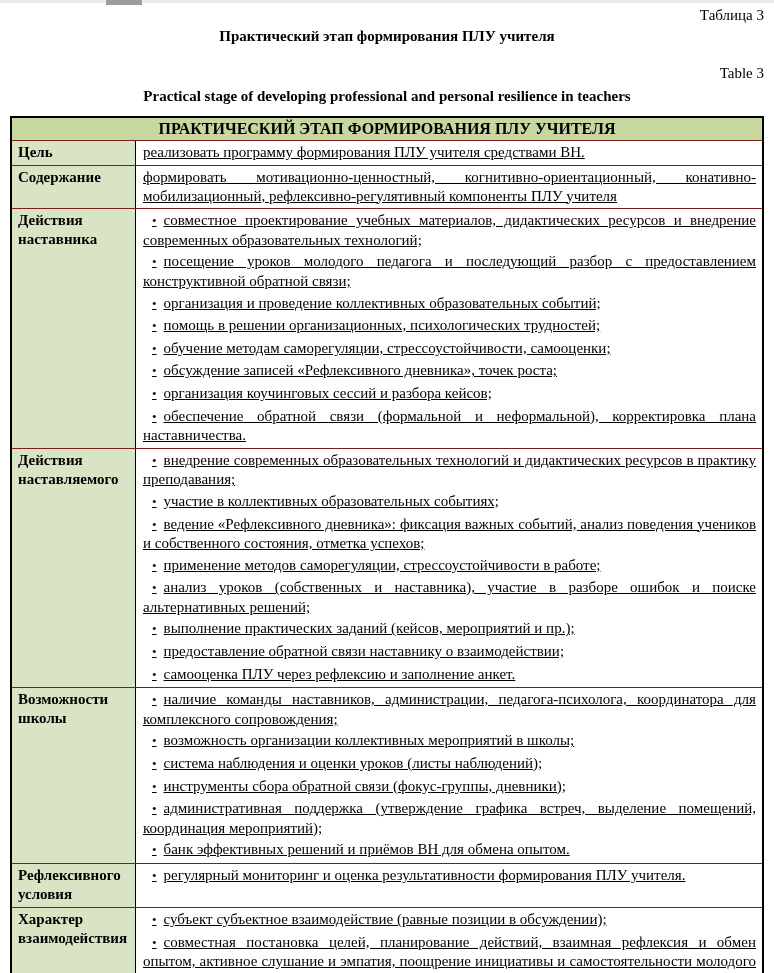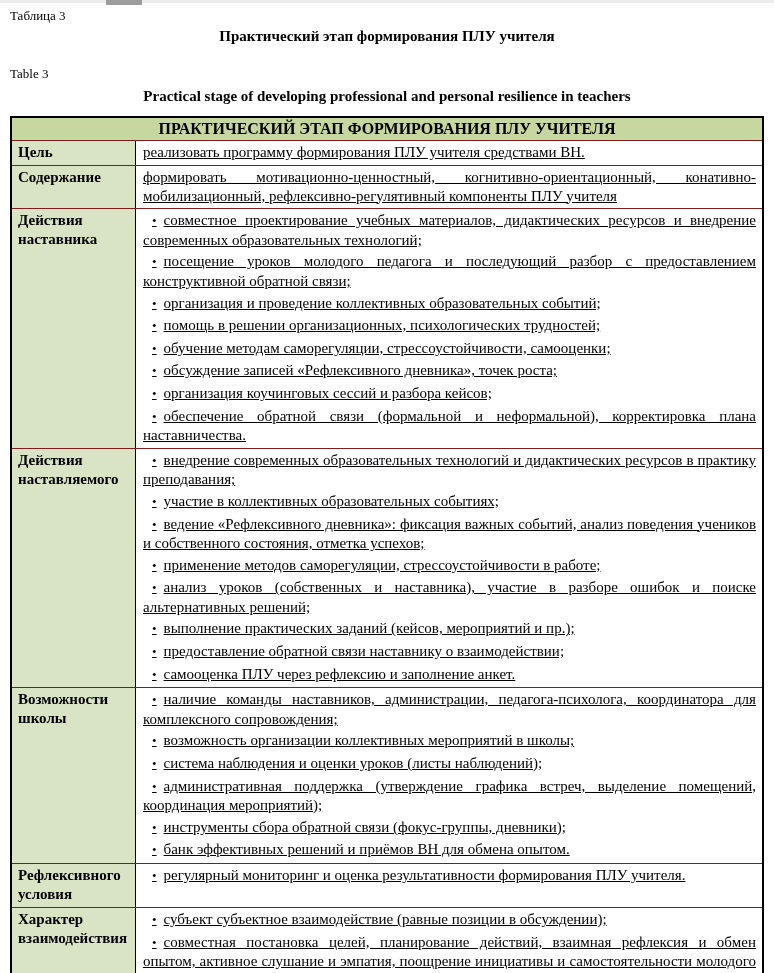--- a/index.html
+++ b/index.html
@@ -16,22 +16,22 @@
     position: absolute; top: 0; left: 0;
     width: 774px; height: 3px; background: #ececec;
   }
   .top-artifact {
     position: absolute; top: 0; left: 106px;
     width: 36px; height: 5px; background: #9d9d9d;
   }
   .page { padding: 6px 10px 0 10px; }
 
   .caption-right {
-    text-align: left;
-    font-size: 13px; line-height: 19px;
+    text-align: right;
+    font-size: 15px; line-height: 19px;
     margin: 0;
   }
   .title-center {
     text-align: center;
     font-weight: bold;
     font-size: 15px; line-height: 19px;
     margin: 2px 0 0 0;
   }
   .caption-en { margin-top: 18px; }
   .title-en  { margin-top: 4px; text-align: center; }
@@ -139,22 +139,22 @@
             <p class="bullet"><span class="dot">•</span>предоставление обратной связи наставнику о взаимодействии;</p>
             <p class="bullet"><span class="dot">•</span>самооценка ПЛУ через рефлексию и заполнение анкет.</p>
           </div>
         </div>
         <div class="trow">
           <div class="label-cell">Возможности школы</div>
           <div class="content-cell">
             <p class="bullet"><span class="dot">•</span>наличие команды наставников, администрации, педагога-психолога, координатора для комплексного сопровождения;</p>
             <p class="bullet"><span class="dot">•</span>возможность организации коллективных мероприятий в школы;</p>
             <p class="bullet"><span class="dot">•</span>система наблюдения и оценки уроков (листы наблюдений);</p>
+            <p class="bullet"><span class="dot">•</span>инструменты сбора обратной связи (фокус-группы, дневники);</p>
             <p class="bullet"><span class="dot">•</span>административная поддержка (утверждение графика встреч, выделение помещений, координация мероприятий);</p>
-            <p class="bullet"><span class="dot">•</span>инструменты сбора обратной связи (фокус-группы, дневники);</p>
             <p class="bullet"><span class="dot">•</span>банк эффективных решений и приёмов ВН для обмена опытом.</p>
           </div>
         </div>
         <div class="trow">
           <div class="label-cell">Рефлексивного условия</div>
           <div class="content-cell">
             <p class="bullet"><span class="dot">•</span>регулярный мониторинг и оценка результативности формирования ПЛУ учителя.</p>
           </div>
         </div>
         <div class="trow">

